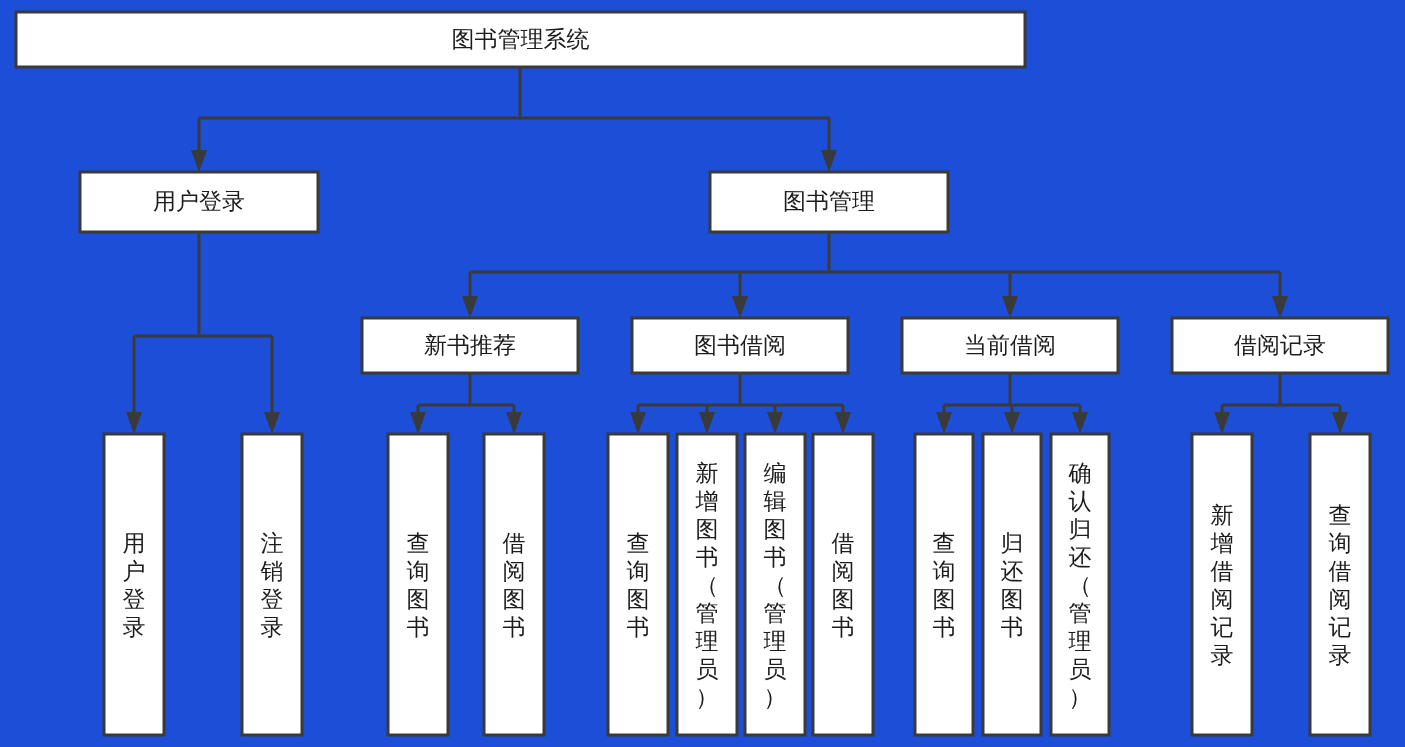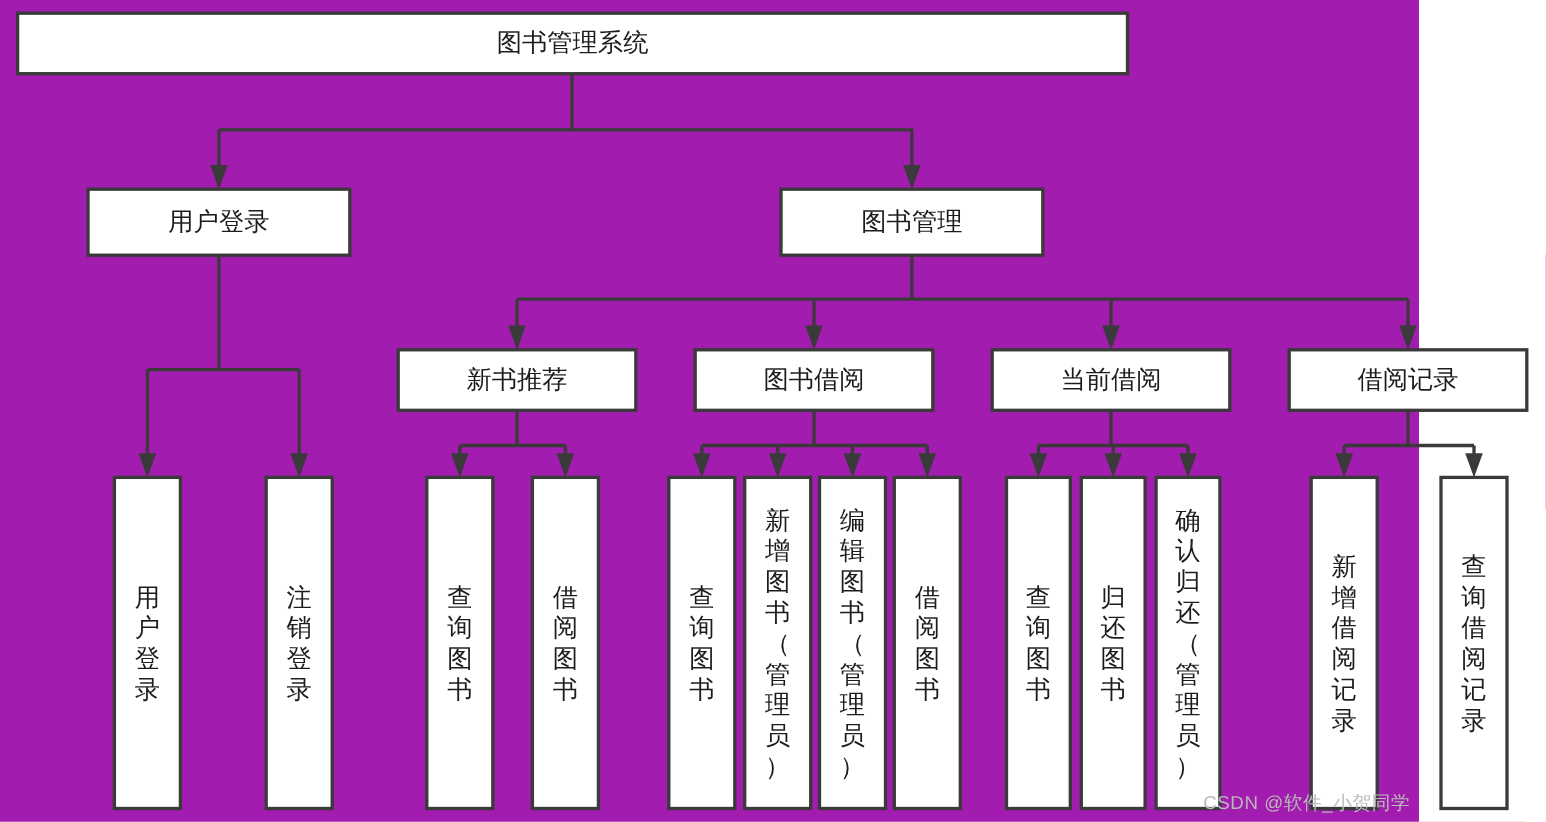--- a/index.html
+++ b/index.html
@@ -9,23 +9,23 @@
     background: #ffffff;
   }
   body {
     width: 1405px;
     height: 747px;
     font-family: "Liberation Sans", "DejaVu Sans", sans-serif;
     overflow: hidden;
   }
   #diagram-root {
     position: relative;
-    width: 1290px;
+    width: 1405px;
     height: 747px;
-    background: #a21caf;
+    background: #1d4ed8;
   }
   svg.diagram-canvas {
     position: absolute;
     left: 0;
     top: 0;
     width: 1405px;
     height: 747px;
     display: block;
   }
   .node-box {
@@ -218,14 +218,13 @@
         <g>
           <rect x="1192" y="434" width="60" height="301" class="node-box"></rect>
           <text x="1222" y="522.5" class="node-label-v"><tspan x="1222" dy="0">新</tspan><tspan x="1222" dy="28">增</tspan><tspan x="1222" dy="28">借</tspan><tspan x="1222" dy="28">阅</tspan><tspan x="1222" dy="28">记</tspan><tspan x="1222" dy="28">录</tspan></text>
         </g>
         <g>
           <rect x="1310" y="434" width="60" height="301" class="node-box"></rect>
           <text x="1340" y="522.5" class="node-label-v"><tspan x="1340" dy="0">查</tspan><tspan x="1340" dy="28">询</tspan><tspan x="1340" dy="28">借</tspan><tspan x="1340" dy="28">阅</tspan><tspan x="1340" dy="28">记</tspan><tspan x="1340" dy="28">录</tspan></text>
         </g>
       </g>
   </svg>
-  <div class="watermark-text">CSDN @软件_小贺同学</div>
 </div>
 
 </body></html>

